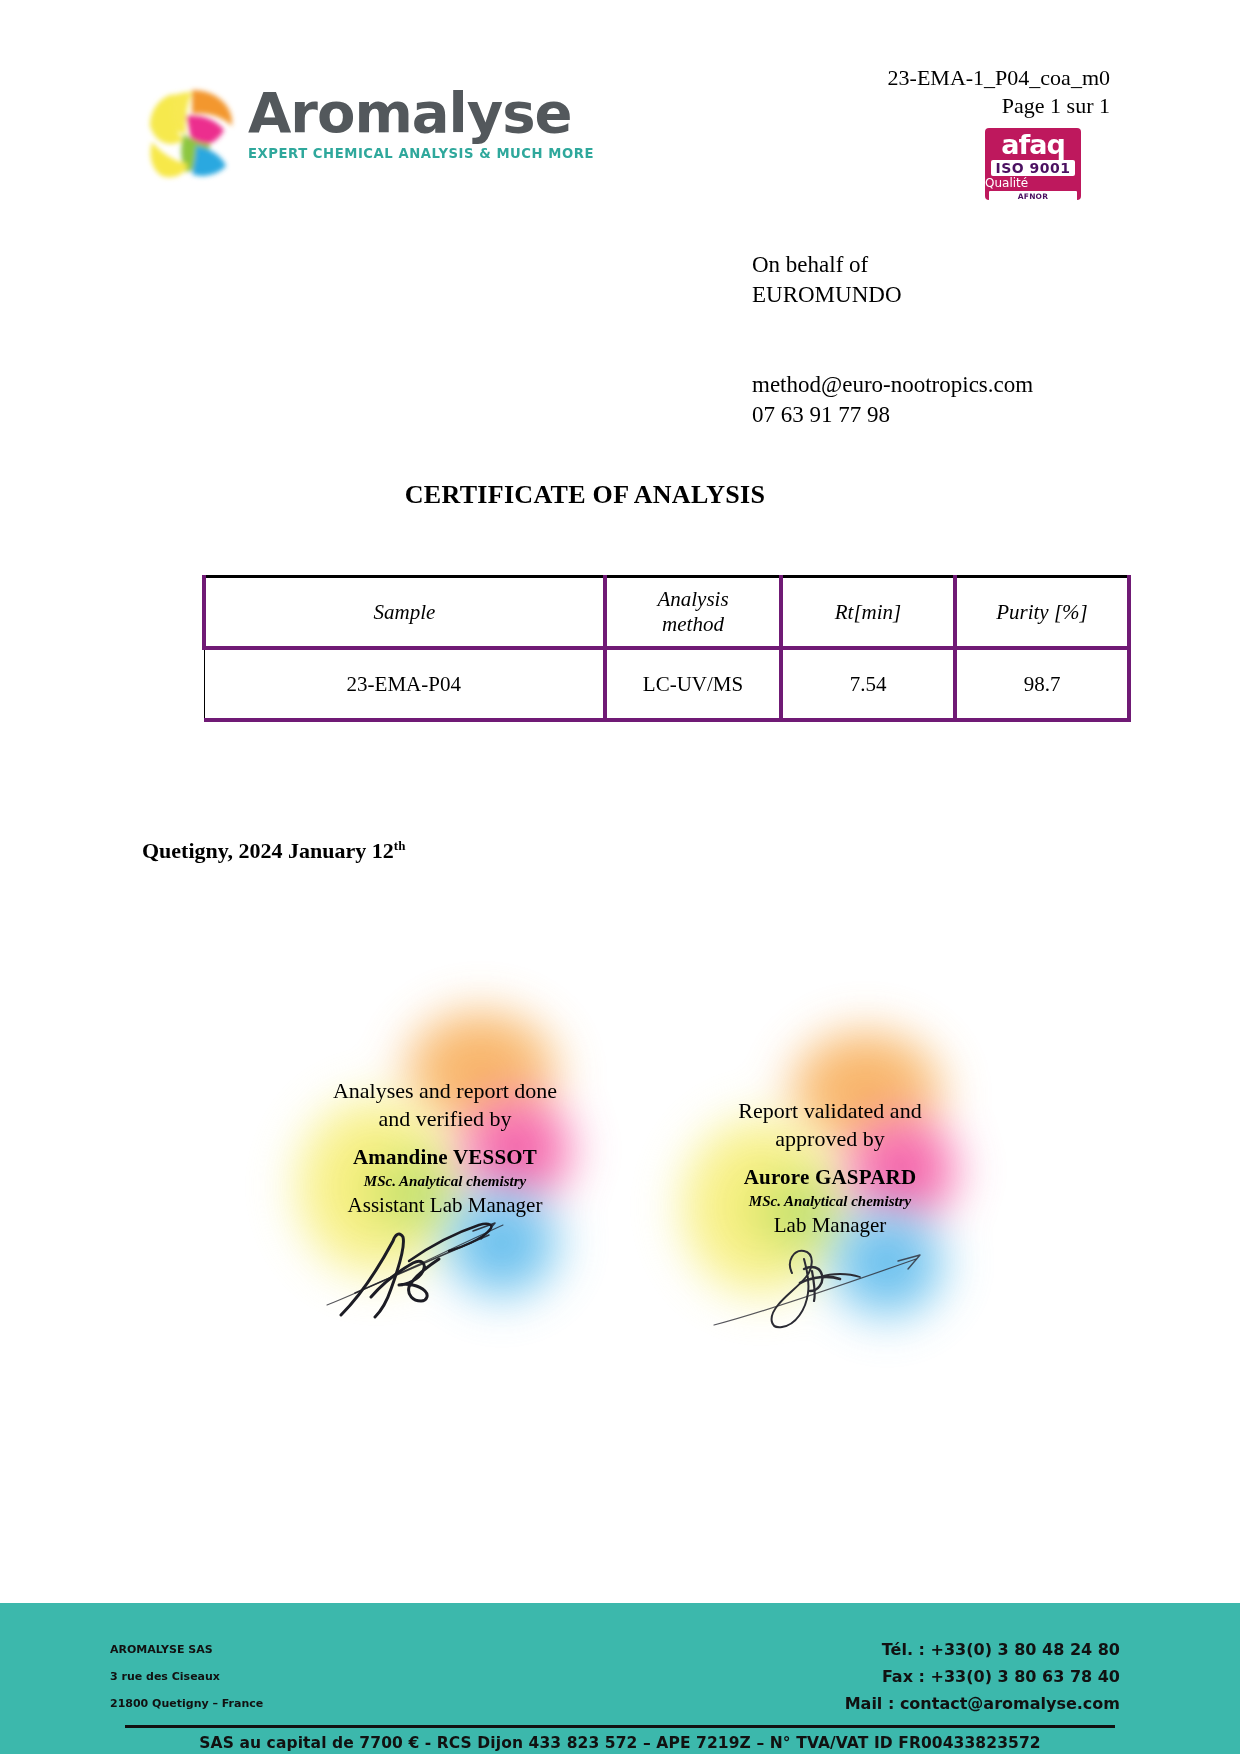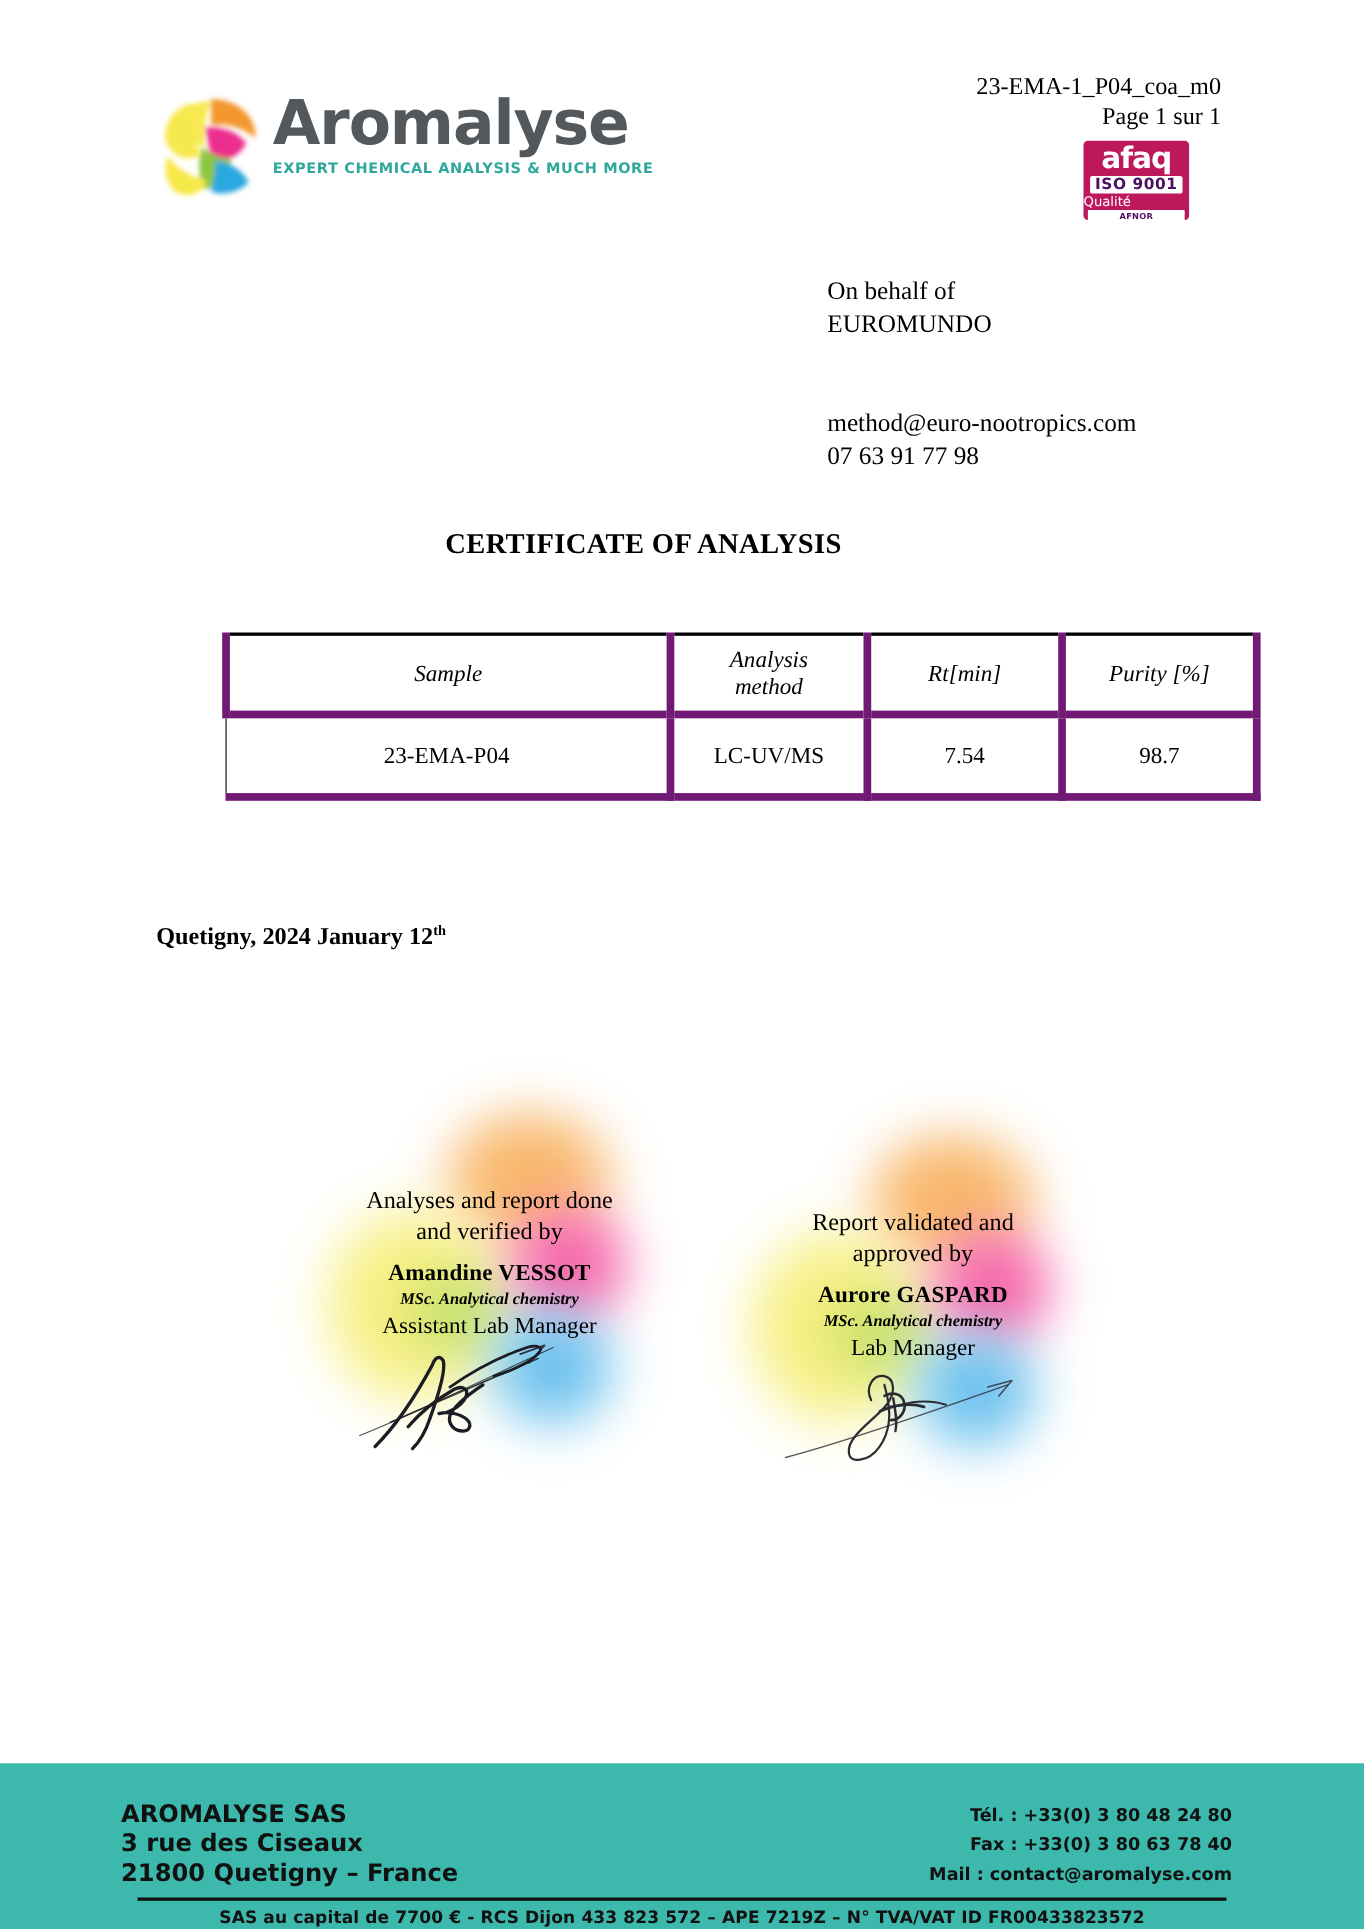--- a/index.html
+++ b/index.html
@@ -161,21 +161,21 @@
   #results-table {
     position: absolute;
     left: 182px;
     top: 575px;
     width: 877px;
     border-collapse: collapse;
     table-layout: fixed;
     margin-left: 20px;
   }
   #results-table td {
-    border: 7px solid #701a75;
+    border: 4px solid #701a75;
     text-align: center;
     vertical-align: middle;
   }
   #results-table thead td {
     border-top: 3px solid #000000;
     border-bottom: 3px solid #000000;
     font-style: italic;
     font-size: 21px;
     line-height: 25px;
     height: 56px;
@@ -300,21 +300,21 @@
     bottom: 0;
     width: 1240px;
     height: 151px;
     background: #3cb8ac;
     font-family: "DejaVu Sans", sans-serif;
   }
   #footer-left {
     position: absolute;
     left: 110px;
     top: 33px;
-    font-size: 22px;
+    font-size: 11px;
     font-weight: bold;
     line-height: 27px;
     color: #111111;
   }
   #footer-right {
     position: absolute;
     right: 120px;
     top: 33px;
     text-align: right;
     font-size: 16px;

